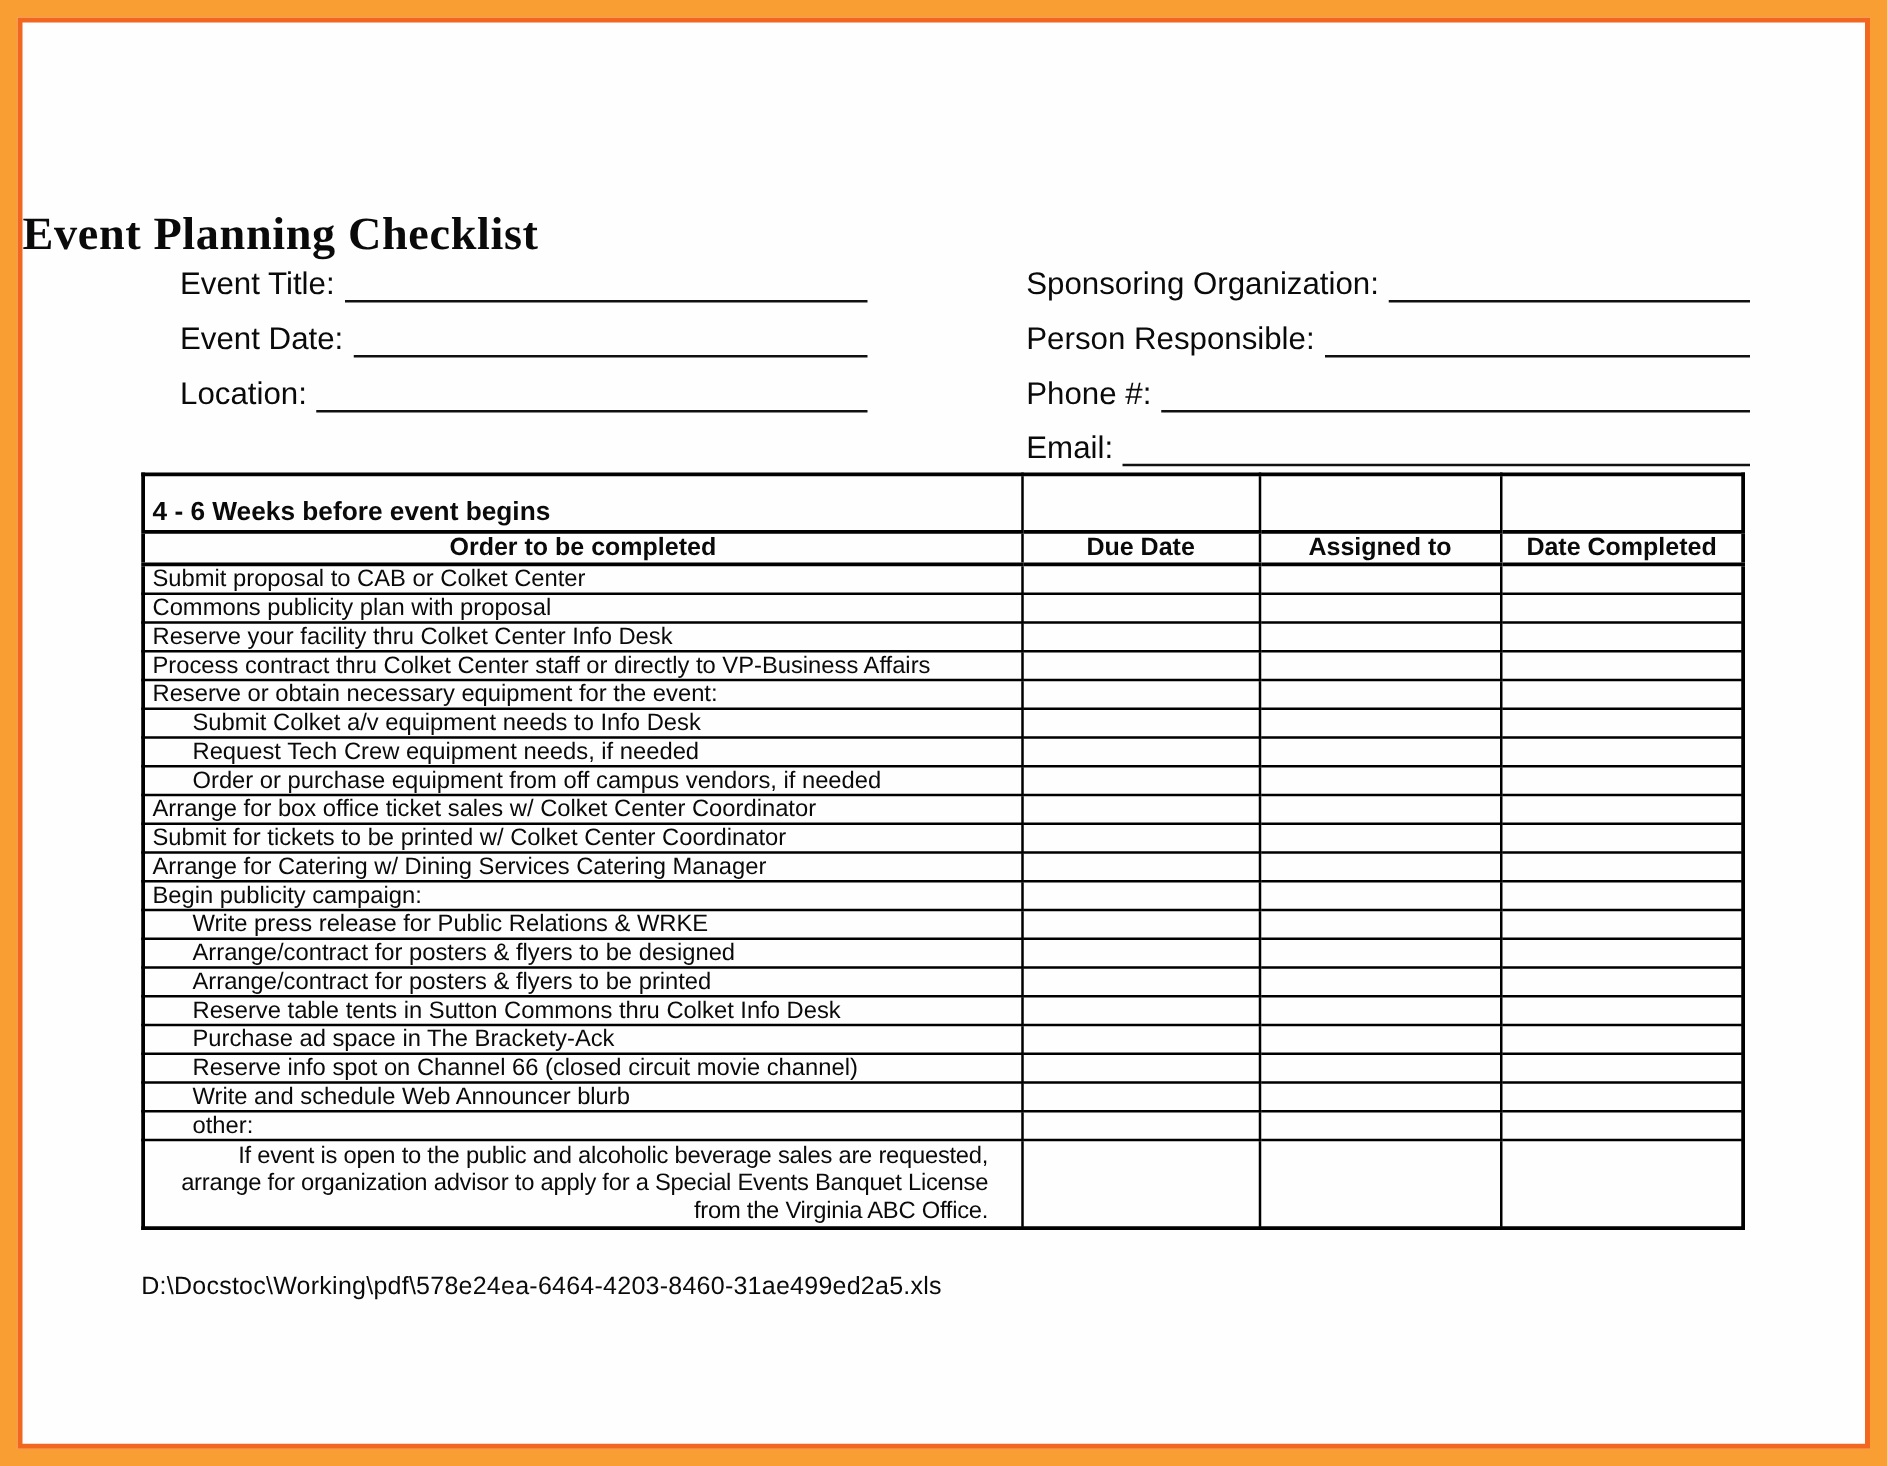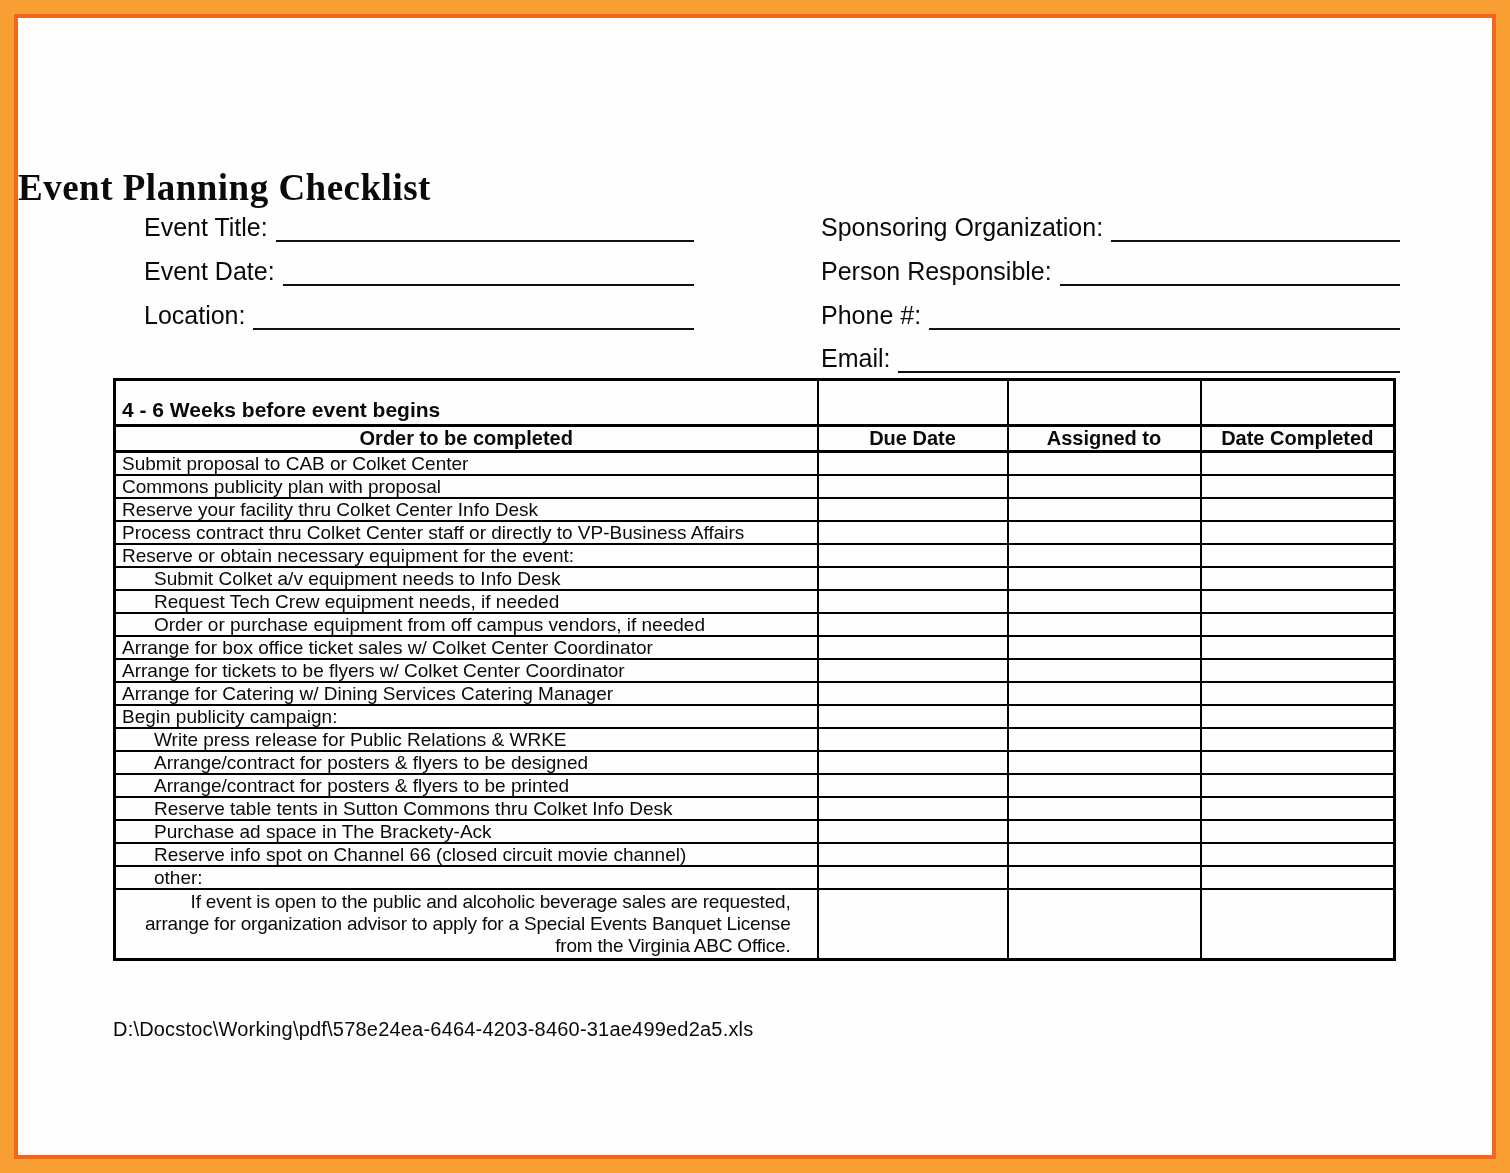--- a/index.html
+++ b/index.html
@@ -219,21 +219,21 @@
   </tr>
 
   <tr>
     <td class="task-cell">Arrange for box office ticket sales w/ Colket Center Coordinator</td>
     <td></td>
     <td></td>
     <td></td>
   </tr>
 
   <tr>
-    <td class="task-cell">Arrange for tickets to be flyers w/ Colket Center Coordinator</td>
+    <td class="task-cell">Submit for tickets to be printed w/ Colket Center Coordinator</td>
     <td></td>
     <td></td>
     <td></td>
   </tr>
 
   <tr>
     <td class="task-cell">Arrange for Catering w/ Dining Services Catering Manager</td>
     <td></td>
     <td></td>
     <td></td>
@@ -281,20 +281,26 @@
     <td></td>
   </tr>
 
   <tr>
     <td class="task-cell indent">Reserve info spot on Channel 66 (closed circuit movie channel)</td>
     <td></td>
     <td></td>
     <td></td>
   </tr>
 
+  <tr>
+    <td class="task-cell indent">Write and schedule Web Announcer blurb</td>
+    <td></td>
+    <td></td>
+    <td></td>
+  </tr>
 
   <tr>
     <td class="task-cell indent">other:</td>
     <td></td>
     <td></td>
     <td></td>
   </tr>
 
   <tr class="tall">
     <td class="task-cell">If event is open to the public and alcoholic beverage sales are requested, arrange for organization advisor to apply for a Special Events Banquet License from the Virginia ABC Office.</td>

